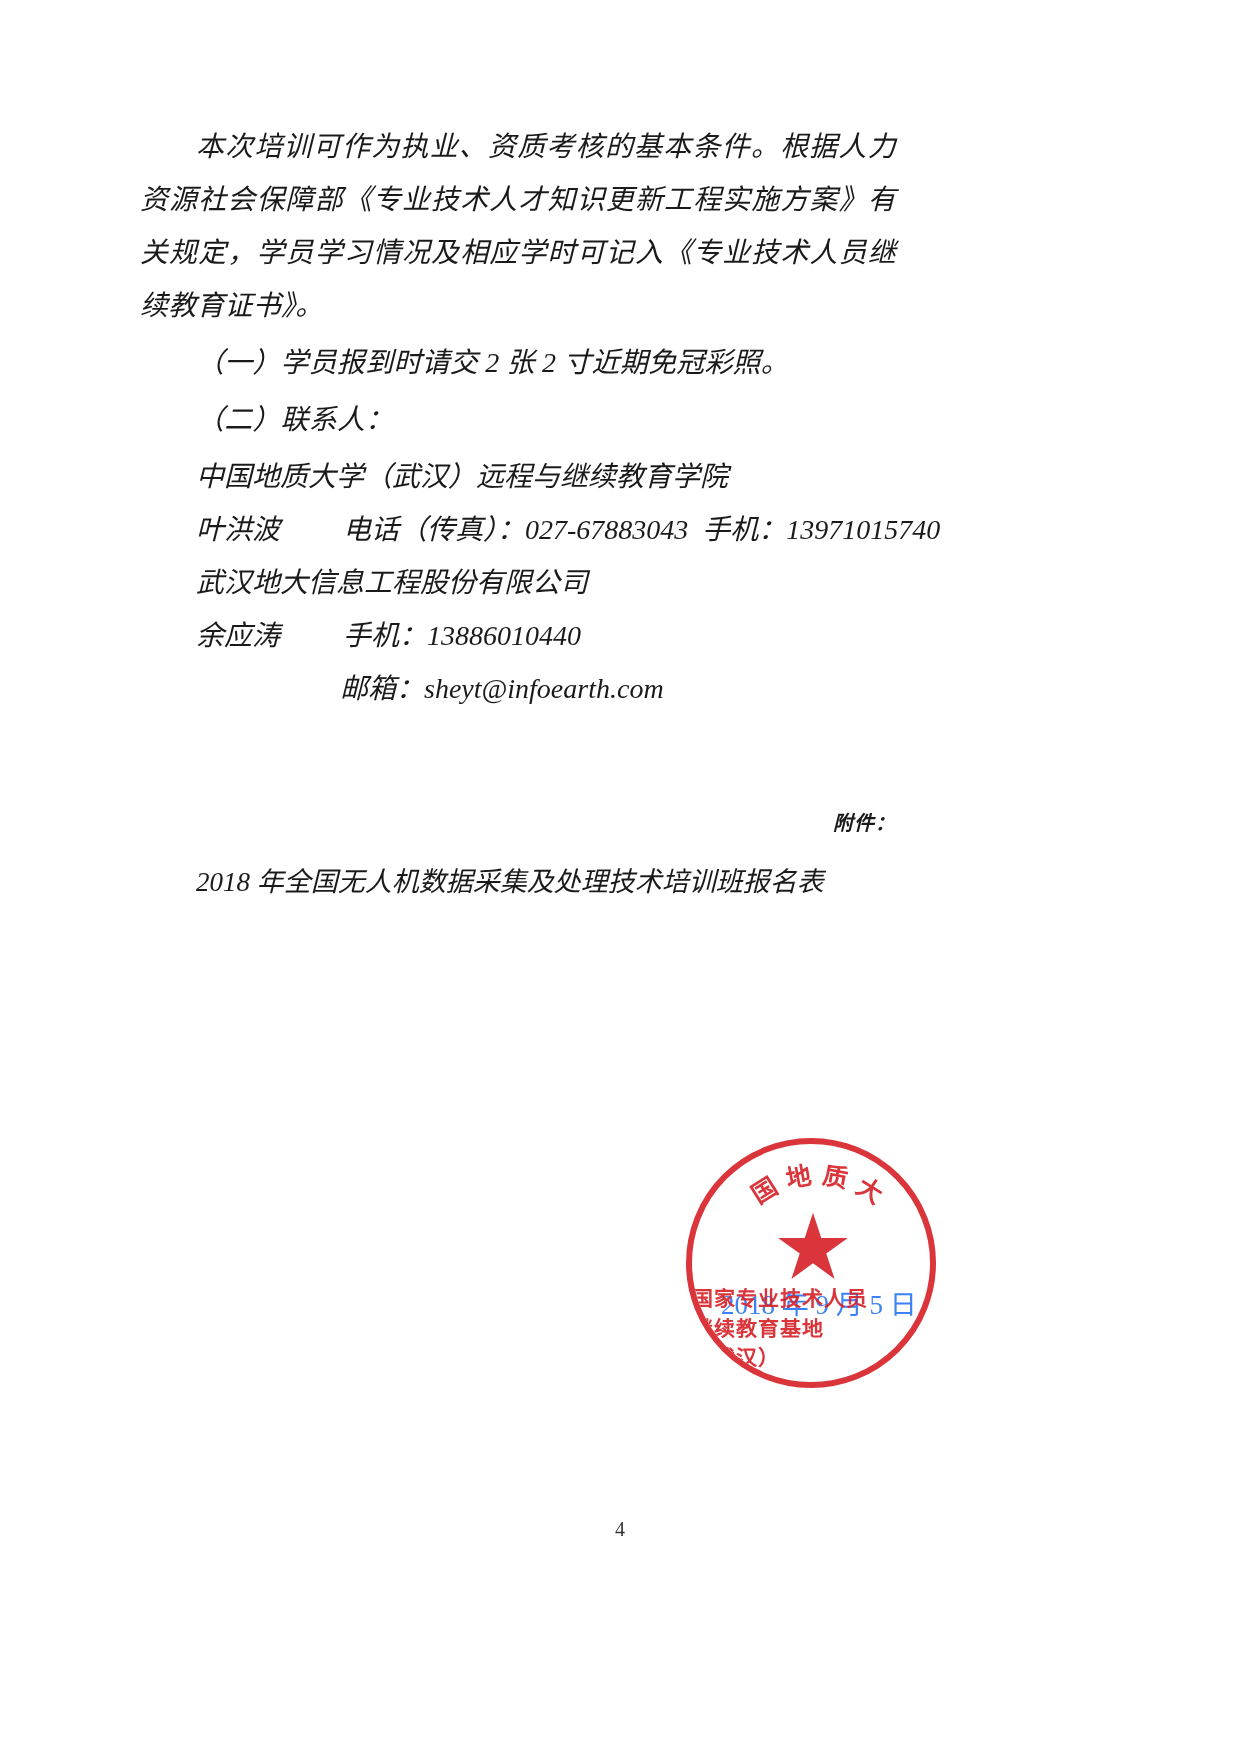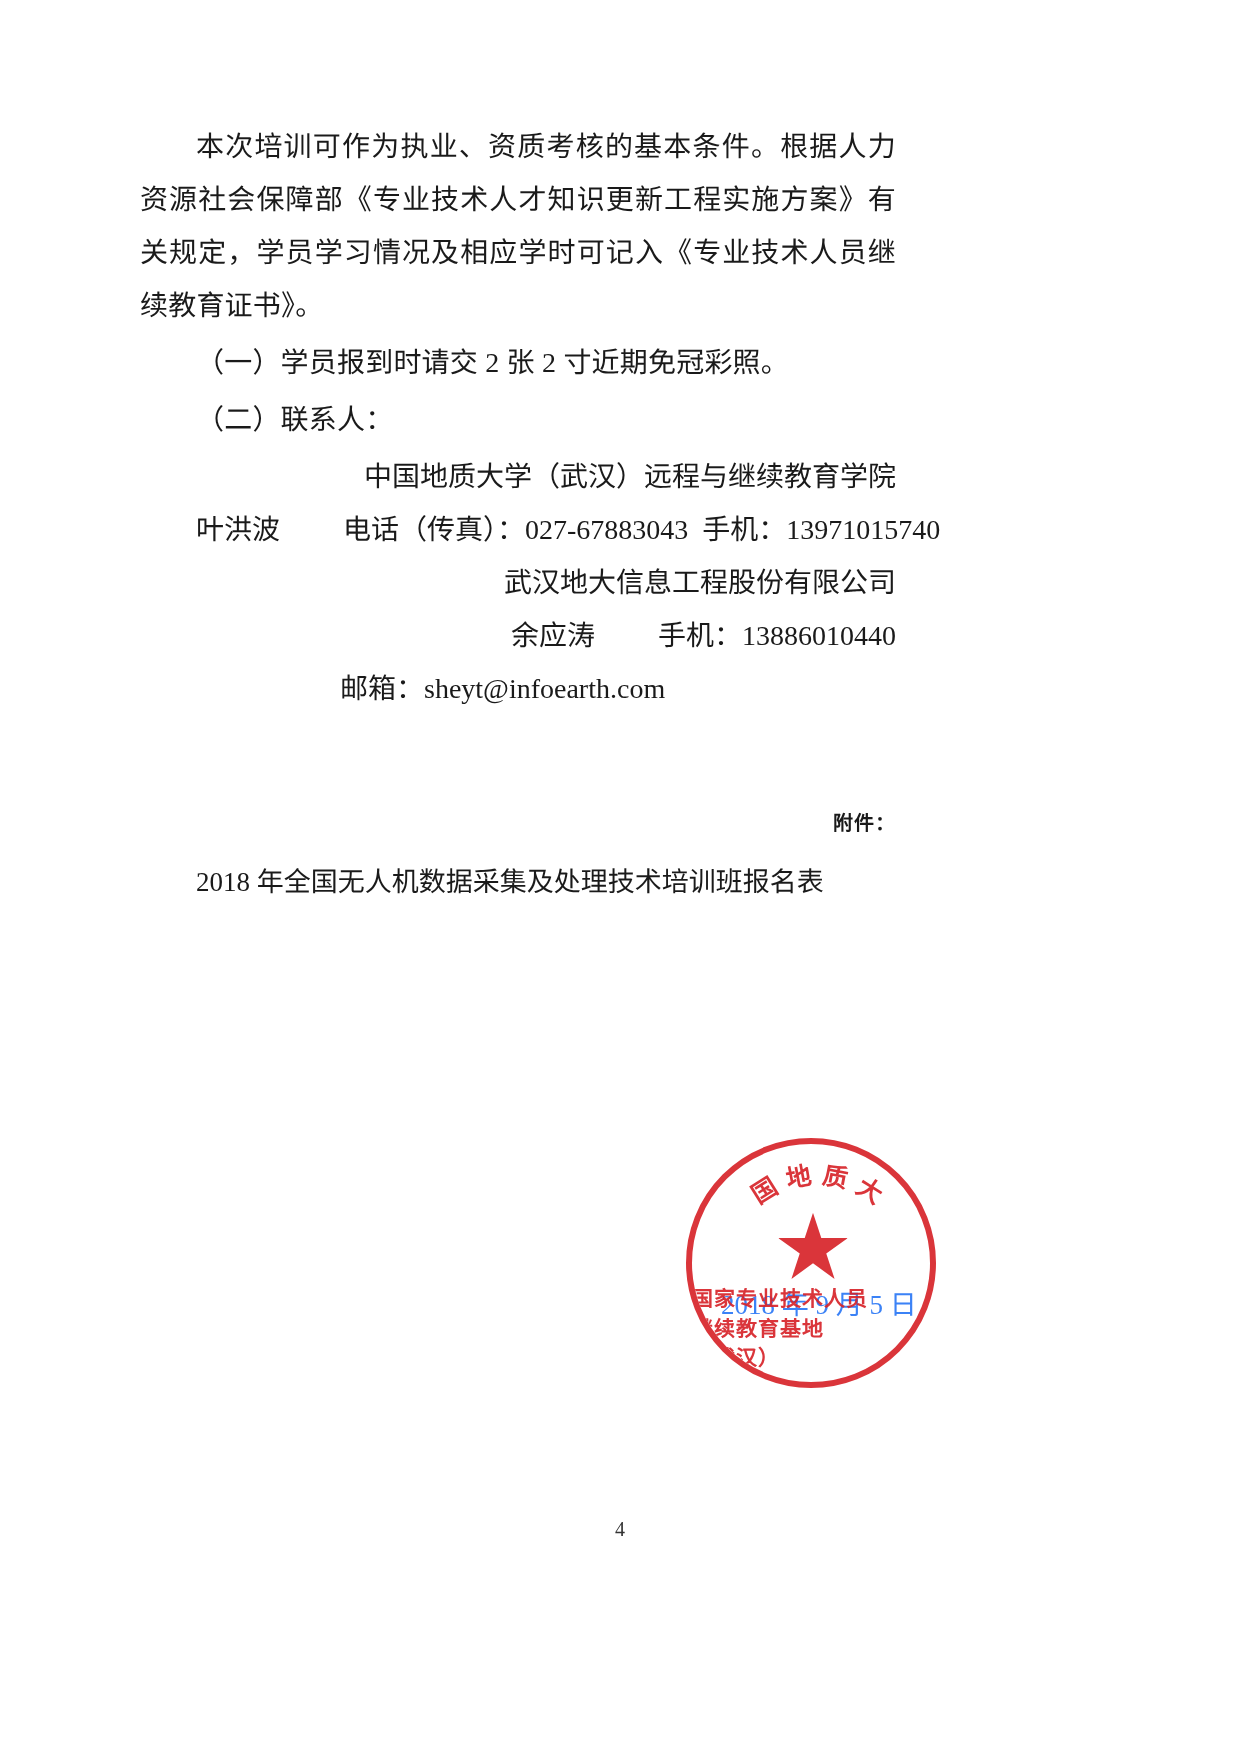--- a/index.html
+++ b/index.html
@@ -15,20 +15,21 @@
     color: #1a1a1a;
     overflow: hidden;
   }
   .page {
     position: absolute;
     top: 0; left: 0;
     width: 1036px;
     height: 1754px;
     box-sizing: border-box;
     padding: 120px 140px 67px 140px;
+    font-style: italic;
   }
   .para {
     font-size: 28px;
     line-height: 53px;
     text-align: justify;
     text-justify: inter-ideograph;
     margin: 0 0 4px 0;
     letter-spacing: 0.2px;
   }
   .indent2 {
@@ -52,21 +53,20 @@
     text-align: right;
   }
   .contact-line {
     font-size: 28px;
     line-height: 53px;
     margin: 0;
     white-space: pre;
   }
   .contact-line.indent-name {
     text-indent: 56px;
-    text-align: right;
   }
   .contact-line.indent-mail {
     text-indent: 200px;
   }
   .attach-item {
     font-size: 27px;
     line-height: 53px;
     margin: 6px 0 0 0;
     text-indent: 56px;
   }

